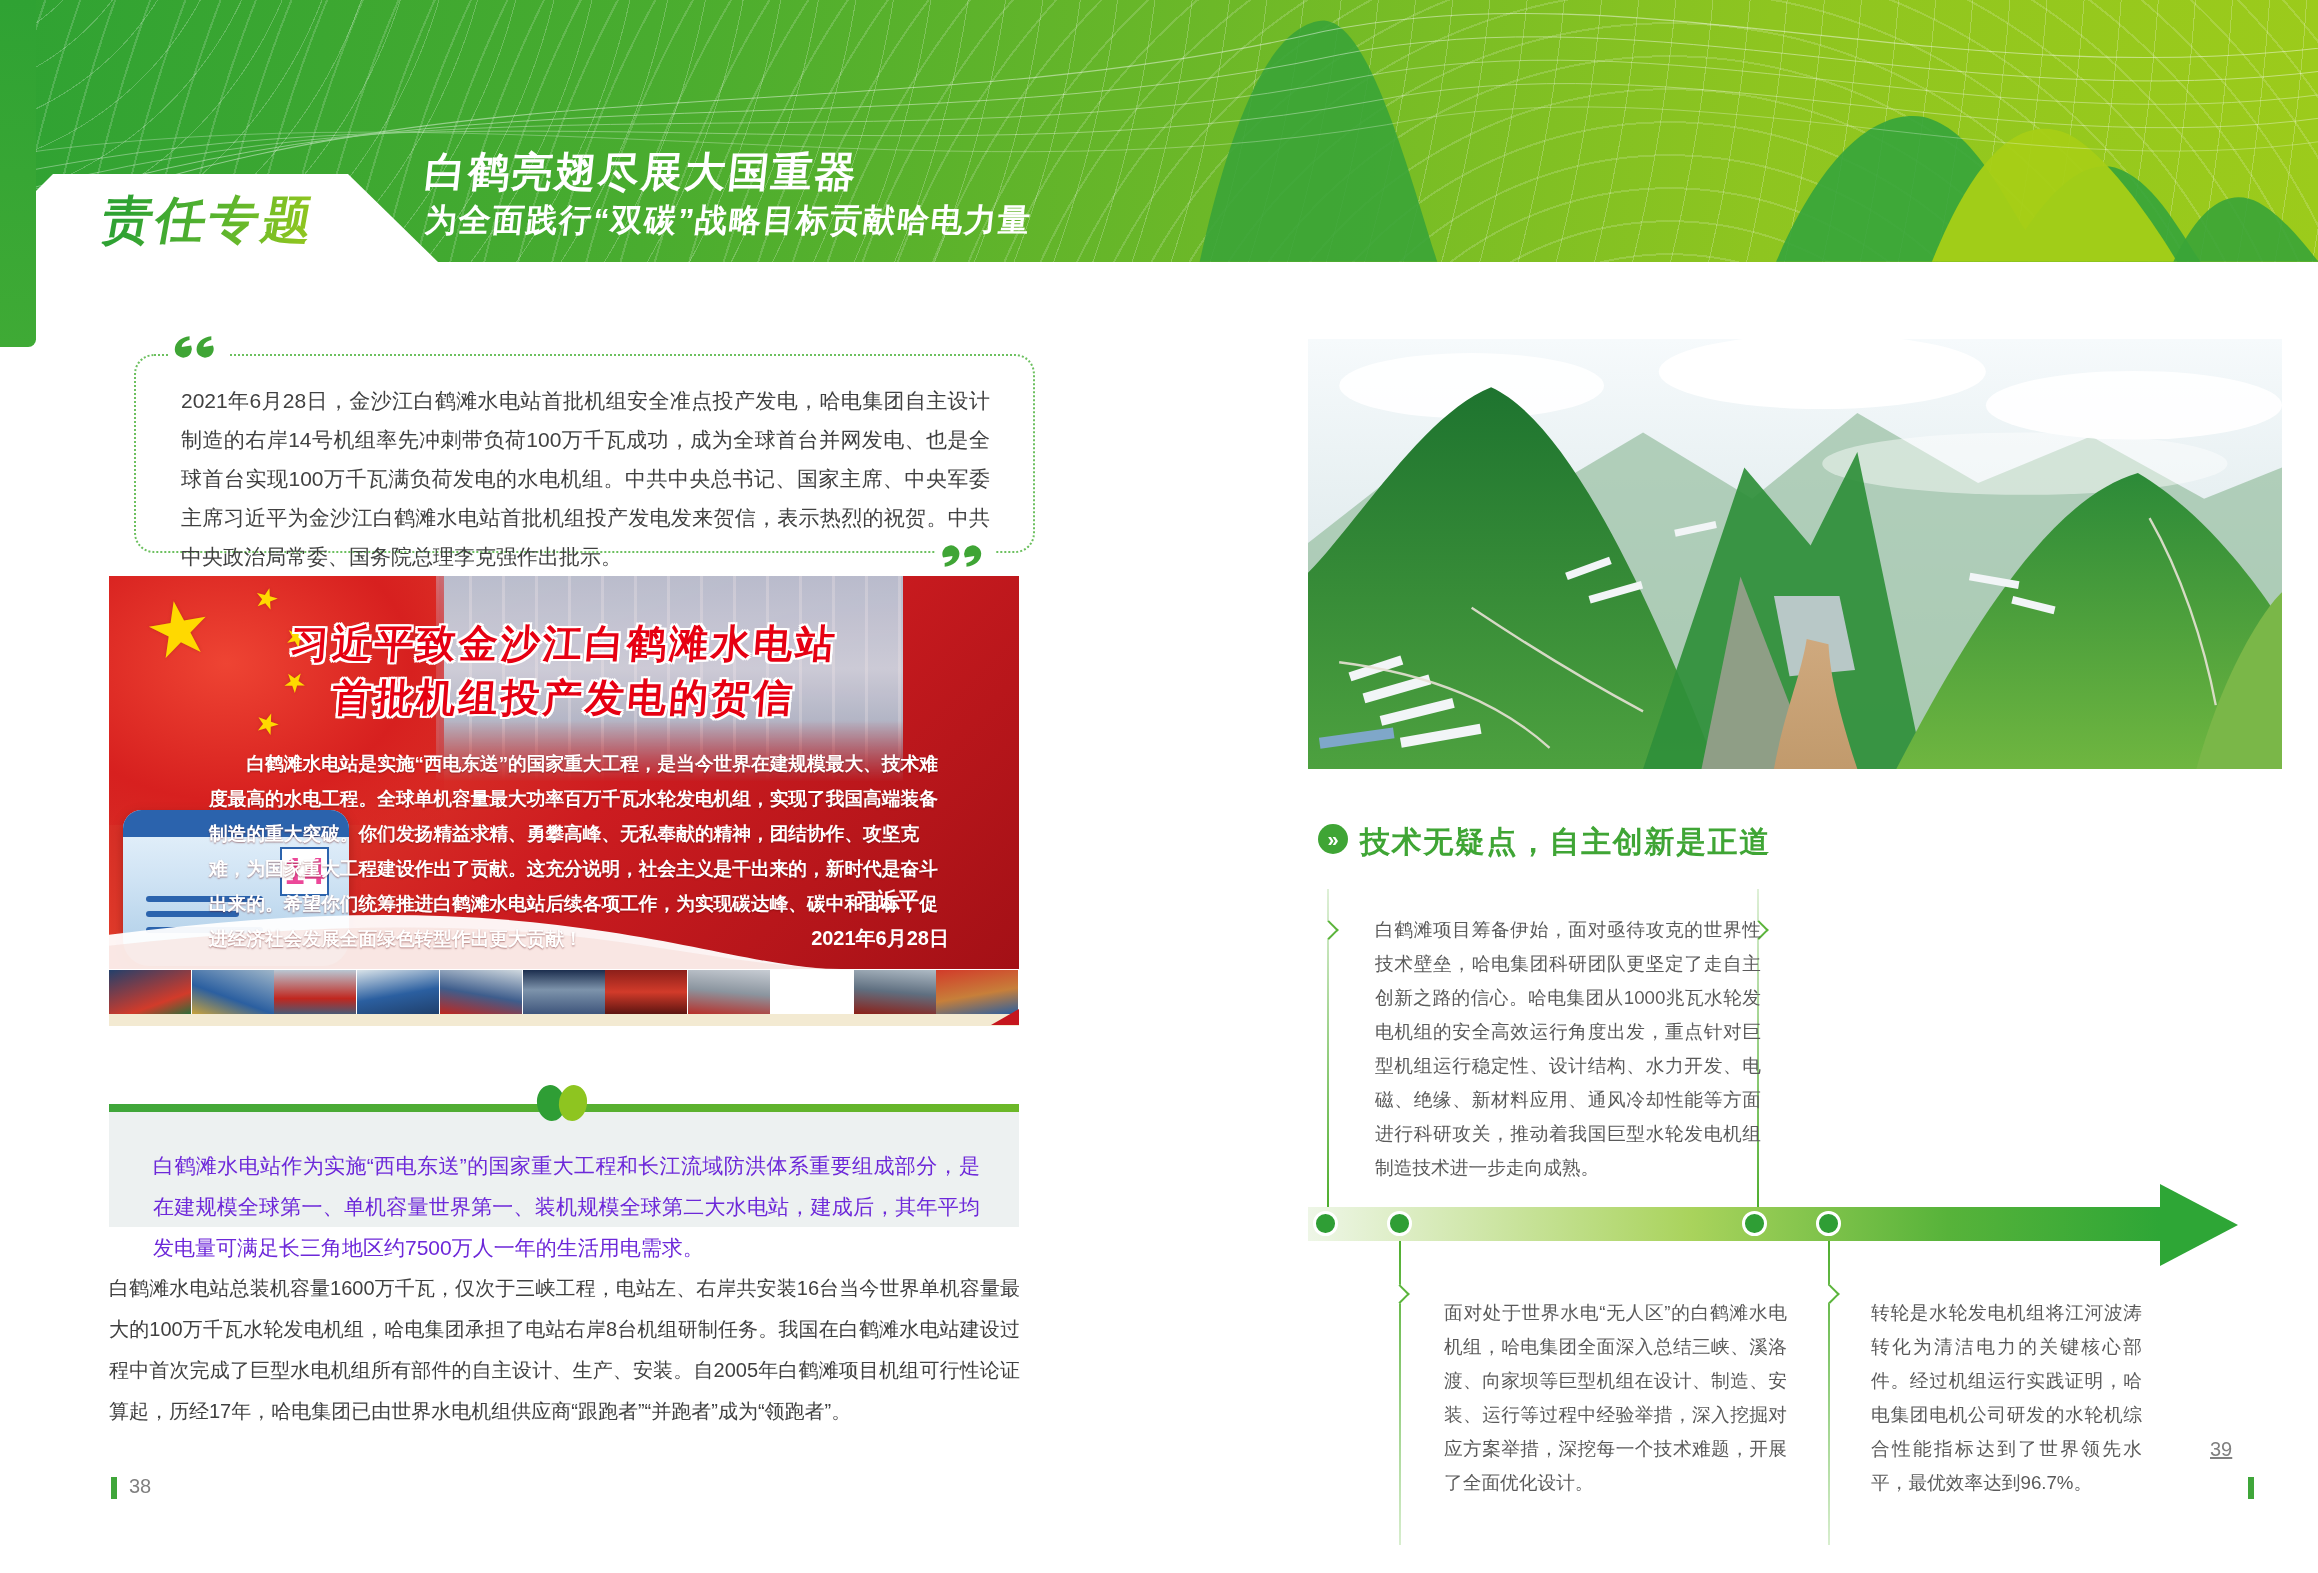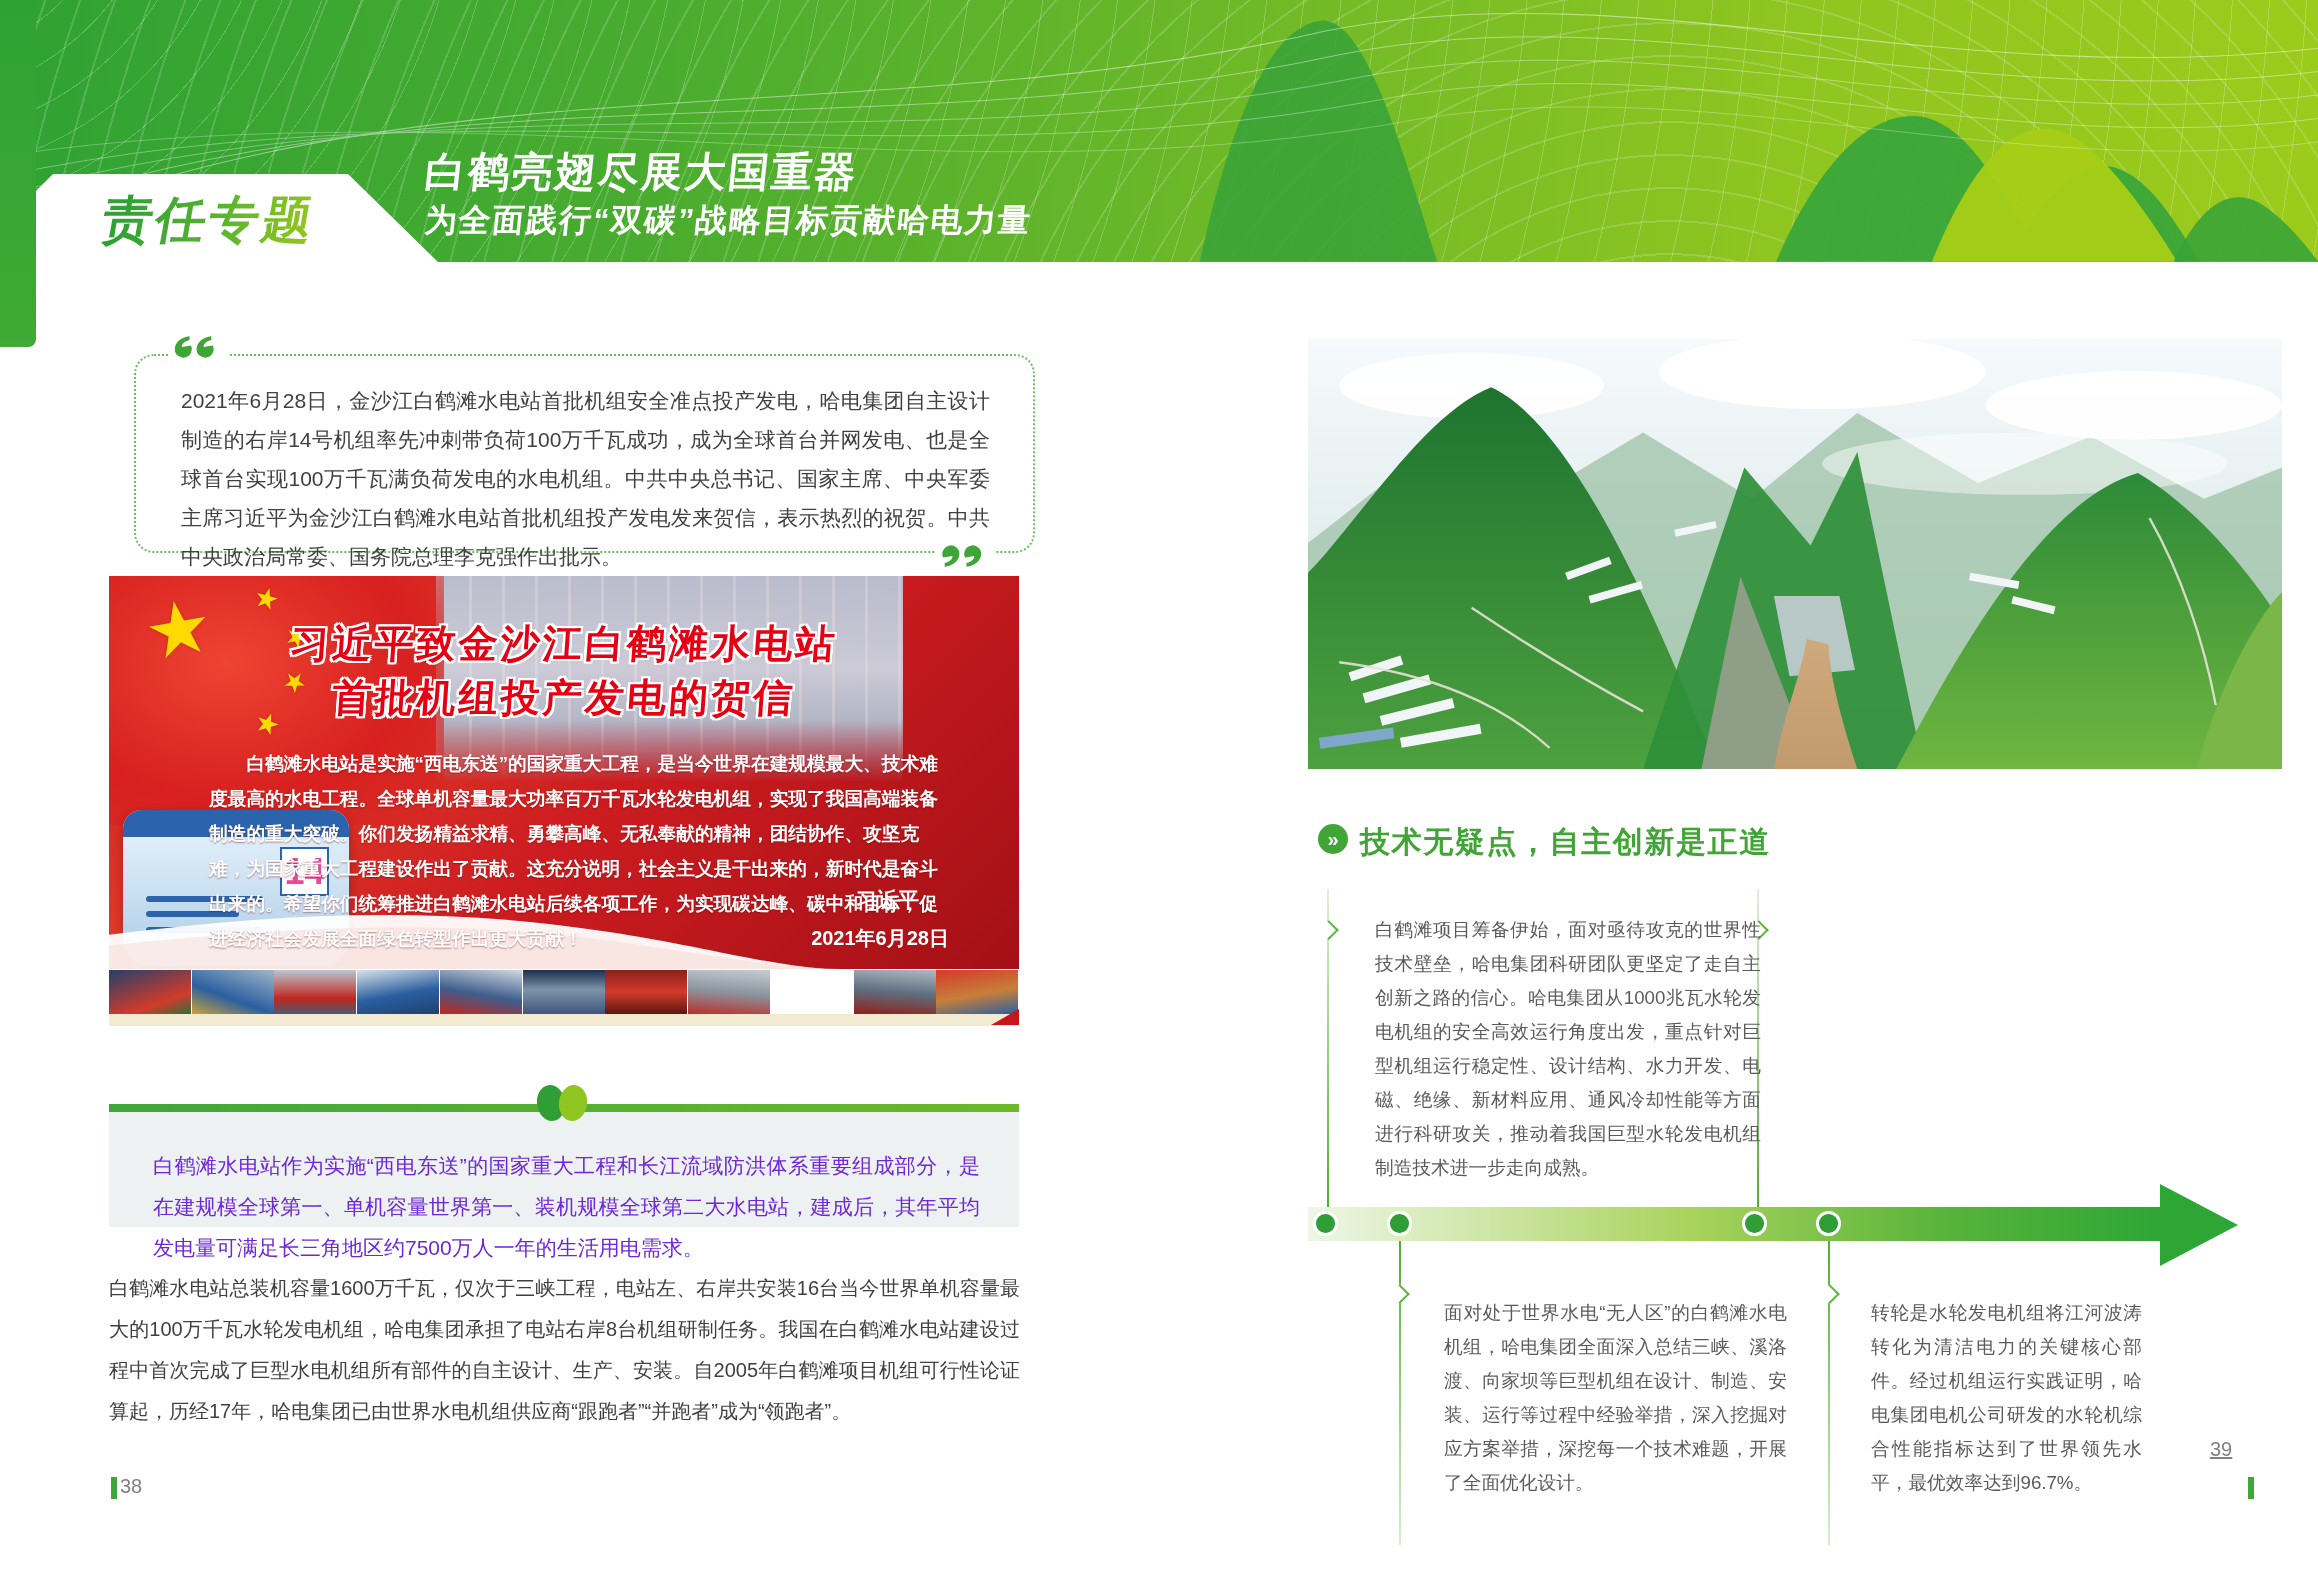--- a/index.html
+++ b/index.html
@@ -194,21 +194,21 @@
   <div class="abs hl-box">
     <div class="hl-border"></div>
     <div class="leaf leaf1"></div>
     <div class="leaf leaf2"></div>
     <p class="hl-text">白鹤滩水电站作为实施“西电东送”的国家重大工程和长江流域防洪体系重要组成部分，是在建规模全球第一、单机容量世界第一、装机规模全球第二大水电站，建成后，其年平均发电量可满足长三角地区约7500万人一年的生活用电需求。</p>
   </div>
 
   <p class="abs body-par">白鹤滩水电站总装机容量1600万千瓦，仅次于三峡工程，电站左、右岸共安装16台当今世界单机容量最大的100万千瓦水轮发电机组，哈电集团承担了电站右岸8台机组研制任务。我国在白鹤滩水电站建设过程中首次完成了巨型水电机组所有部件的自主设计、生产、安装。自2005年白鹤滩项目机组可行性论证算起，历经17年，哈电集团已由世界水电机组供应商“跟跑者”“并跑者”成为“领跑者”。</p>
 
   <div class="abs pgbar" style="left:111px;top:1477px;"></div>
-  <div class="abs pgnum" style="left:120px;top:1475px;">38</div>
+  <div class="abs pgnum" style="left:129px;top:1475px;">38</div>
 
   <svg class="abs photo" viewBox="0 0 1250 552" preserveAspectRatio="none">
     <defs>
       <linearGradient id="sky" x1="0" y1="0" x2="0" y2="1">
         <stop offset="0" stop-color="#f6fafc"></stop>
           <stop offset="0.5" stop-color="#e2ecee"></stop>
           <stop offset="1" stop-color="#cfe0d4"></stop>
       </linearGradient>
       <linearGradient id="mtnDark" x1="0" y1="0" x2="0" y2="1">
         <stop offset="0" stop-color="#1e742f"></stop>

